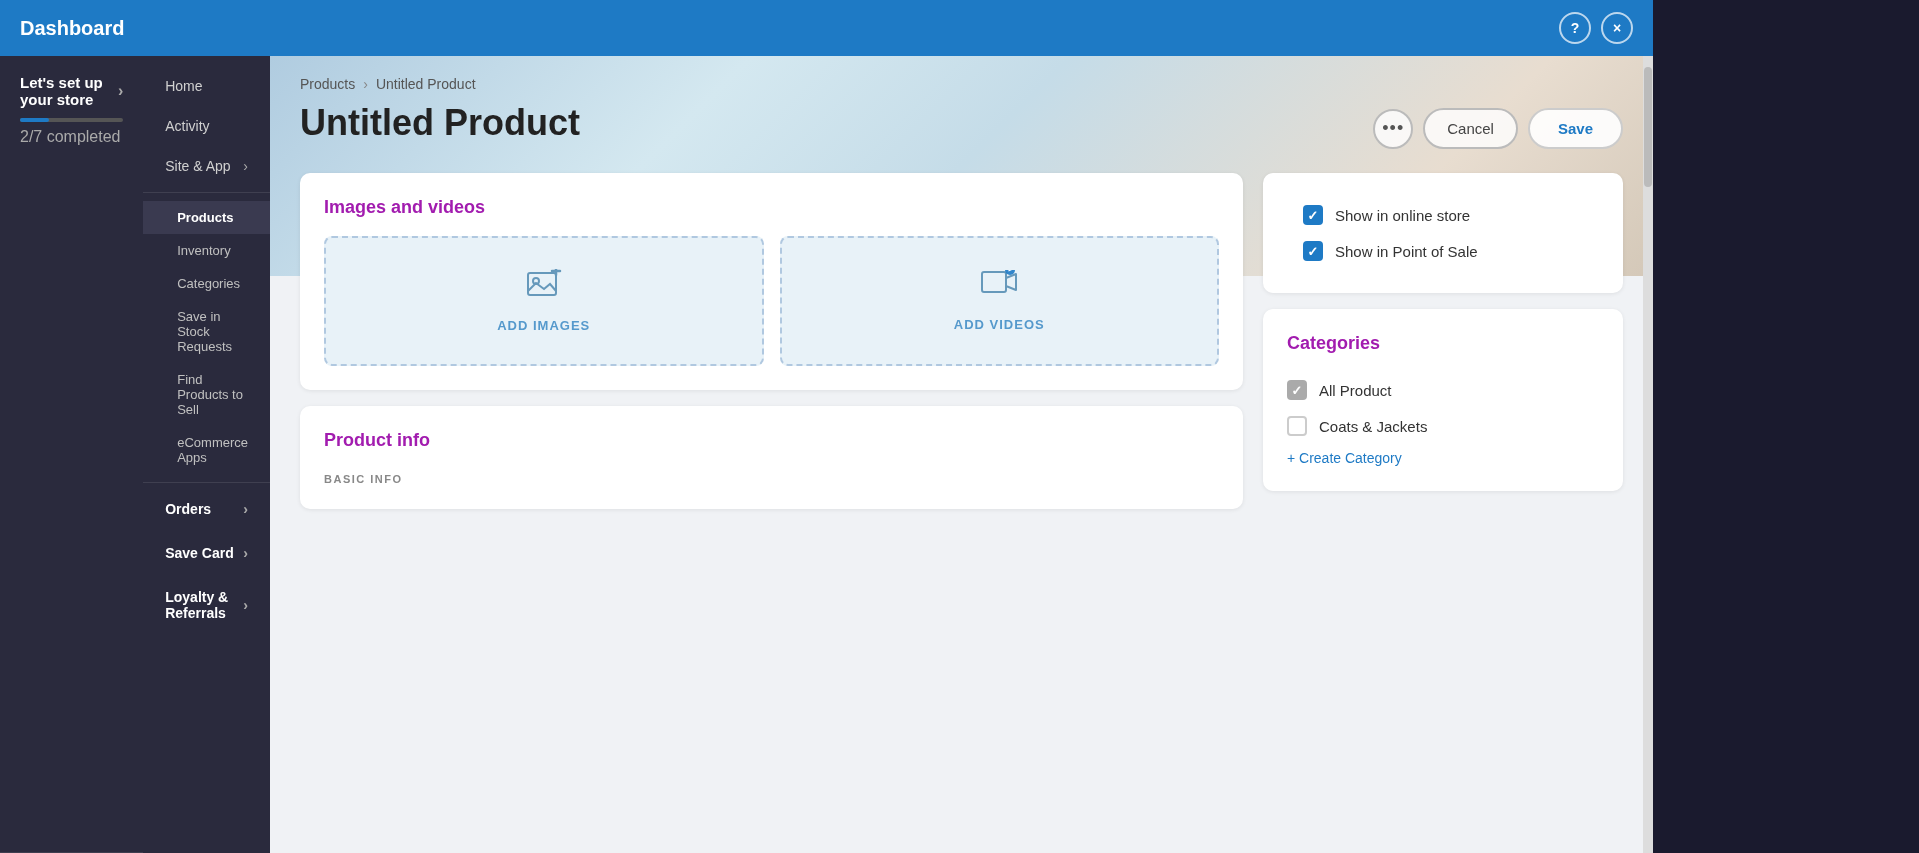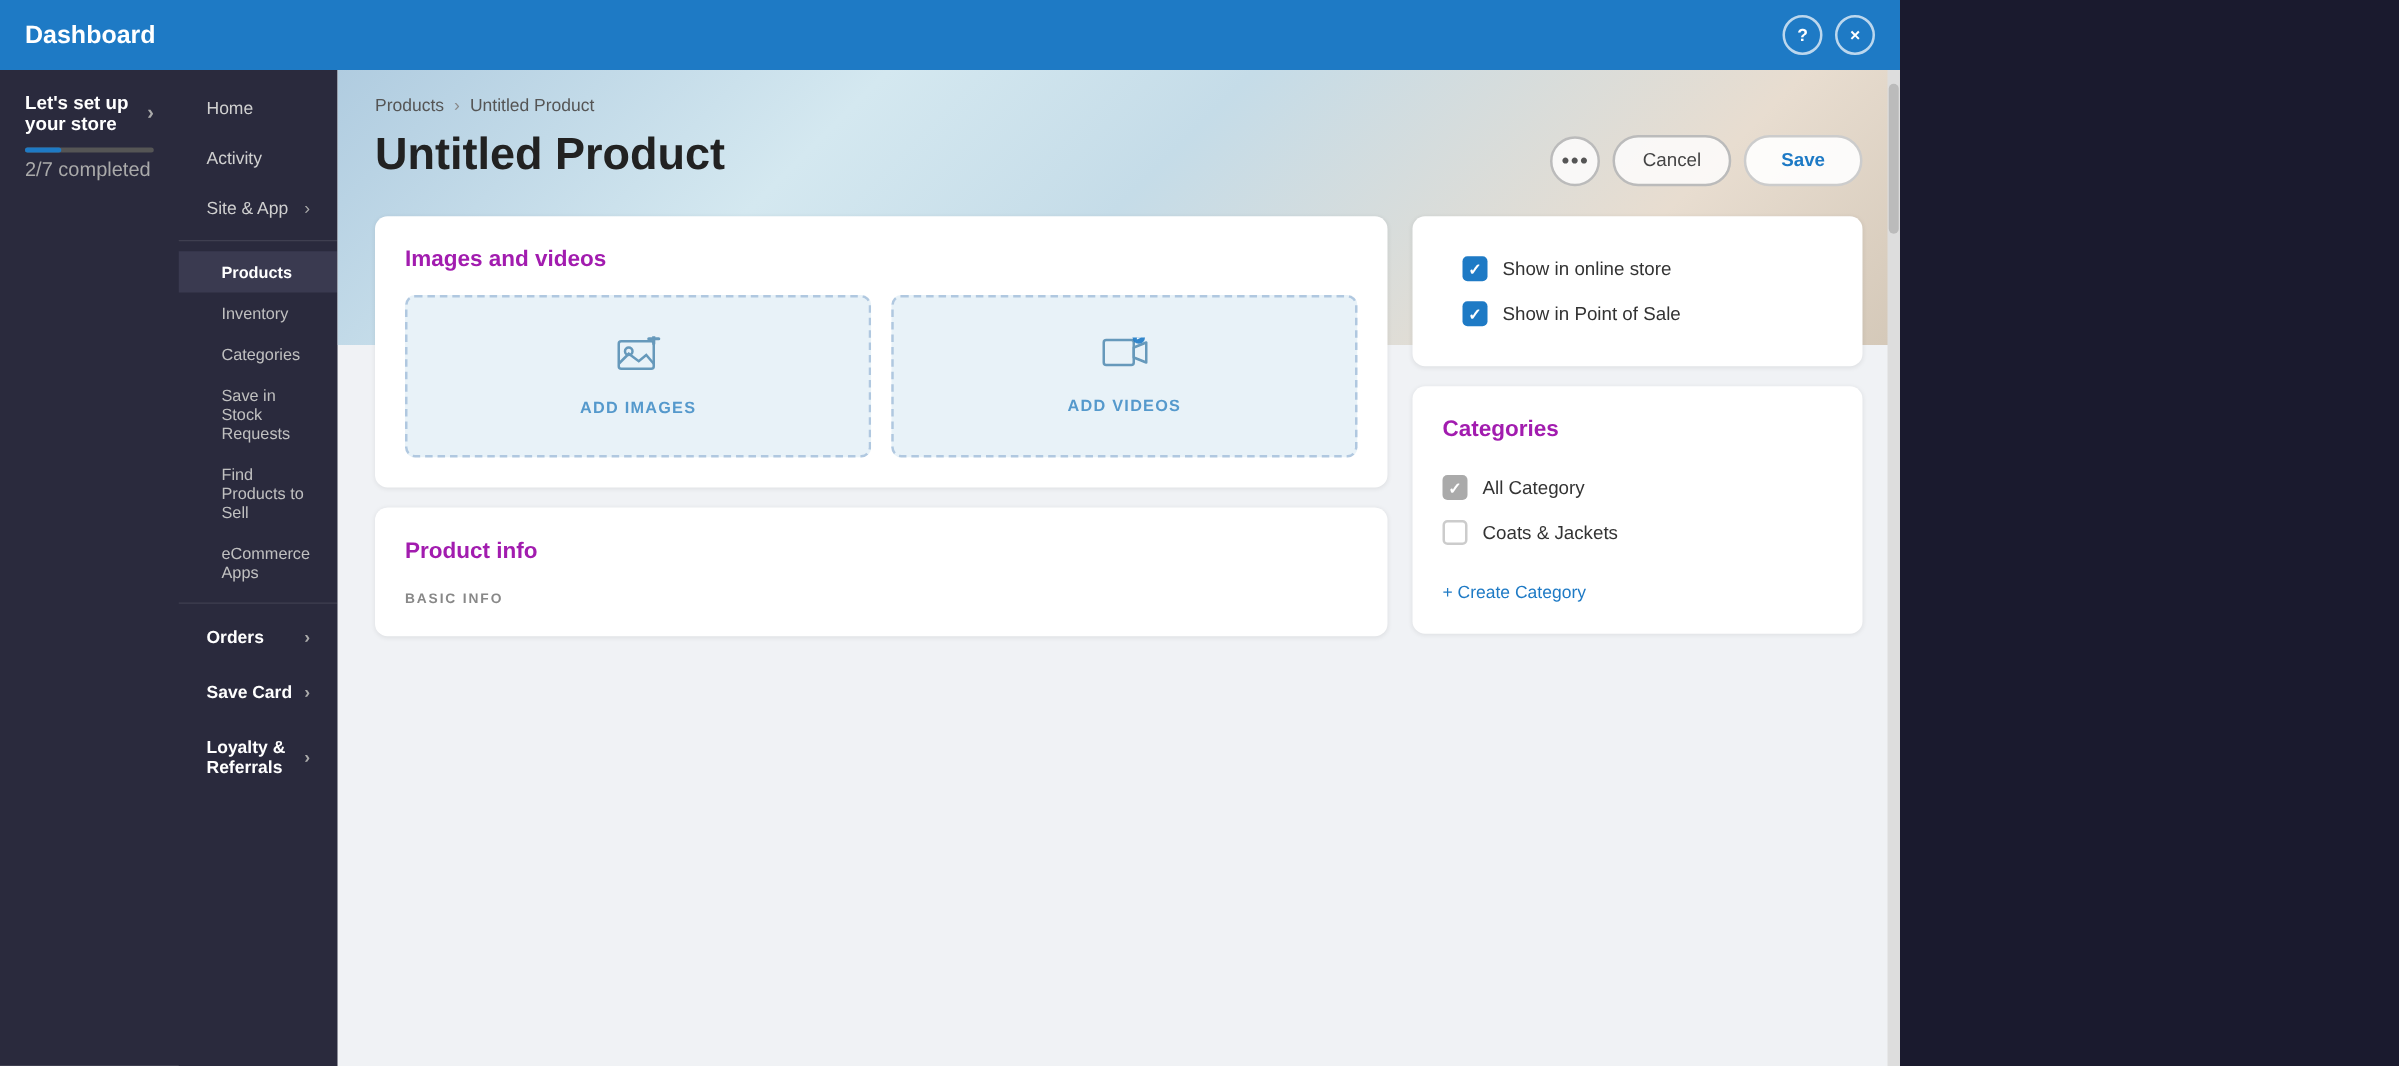--- a/index.html
+++ b/index.html
@@ -1,19 +1,19 @@
 <!DOCTYPE html>
 <html><head>
   <meta charset="utf-8">
   <style>
     * { box-sizing: border-box; margin: 0; padding: 0; }
     body { font-family: 'Helvetica Neue', Arial, sans-serif; background: #1a1a2e; overflow: hidden; }
 
     .app-shell {
-      width: 1520px;
+      width: 1653px;
       height: 853px;
       position: relative;
       background: #2c2c3e;
       display: flex;
       flex-direction: column;
       border-radius: 21px;
     }
 
     
     .top-bar {
@@ -375,21 +375,21 @@
       cursor: pointer;
     }
     .category-label {
       font-size: 15px;
       color: #333;
     }
     .create-category-link {
       color: #1e7ac5;
       font-size: 14px;
       cursor: pointer;
-      margin-top: 21px;
+      margin-top: 6px;
       display: inline-block;
     }
 
     
     .scrollbar-track {
       position: absolute;
       right: 0;
       top: 0;
       bottom: 0;
       width: 10px;
@@ -554,21 +554,21 @@
               <div class="visibility-item">
                 <div class="checkbox-checked"></div>
                 <span class="visibility-label">Show in Point of Sale</span>
               </div>
             </div>
 
             <div class="card">
               <div class="card-title">Categories</div>
               <div class="category-item">
                 <div class="checkbox-checked-gray"></div>
-                <span class="category-label">All Category</span>
+                <span class="category-label">All Product</span>
               </div>
               <div class="category-item">
                 <div class="checkbox-empty"></div>
                 <span class="category-label">Coats &amp; Jackets</span>
               </div>
               <a class="create-category-link">+ Create Category</a>
             </div>
           </div>
         </div>
       </div>

